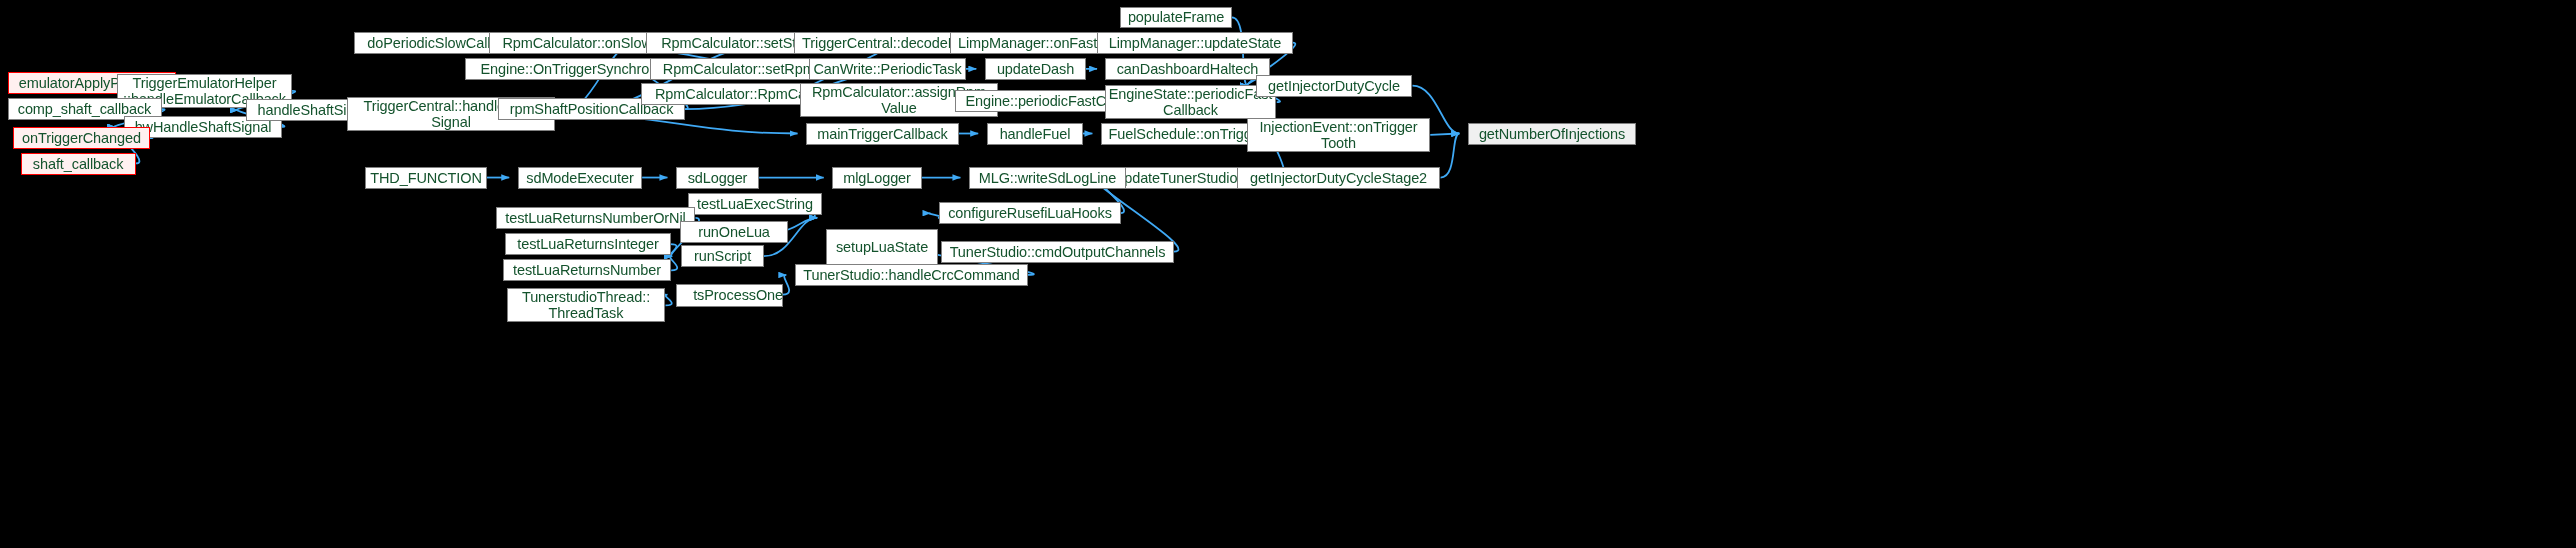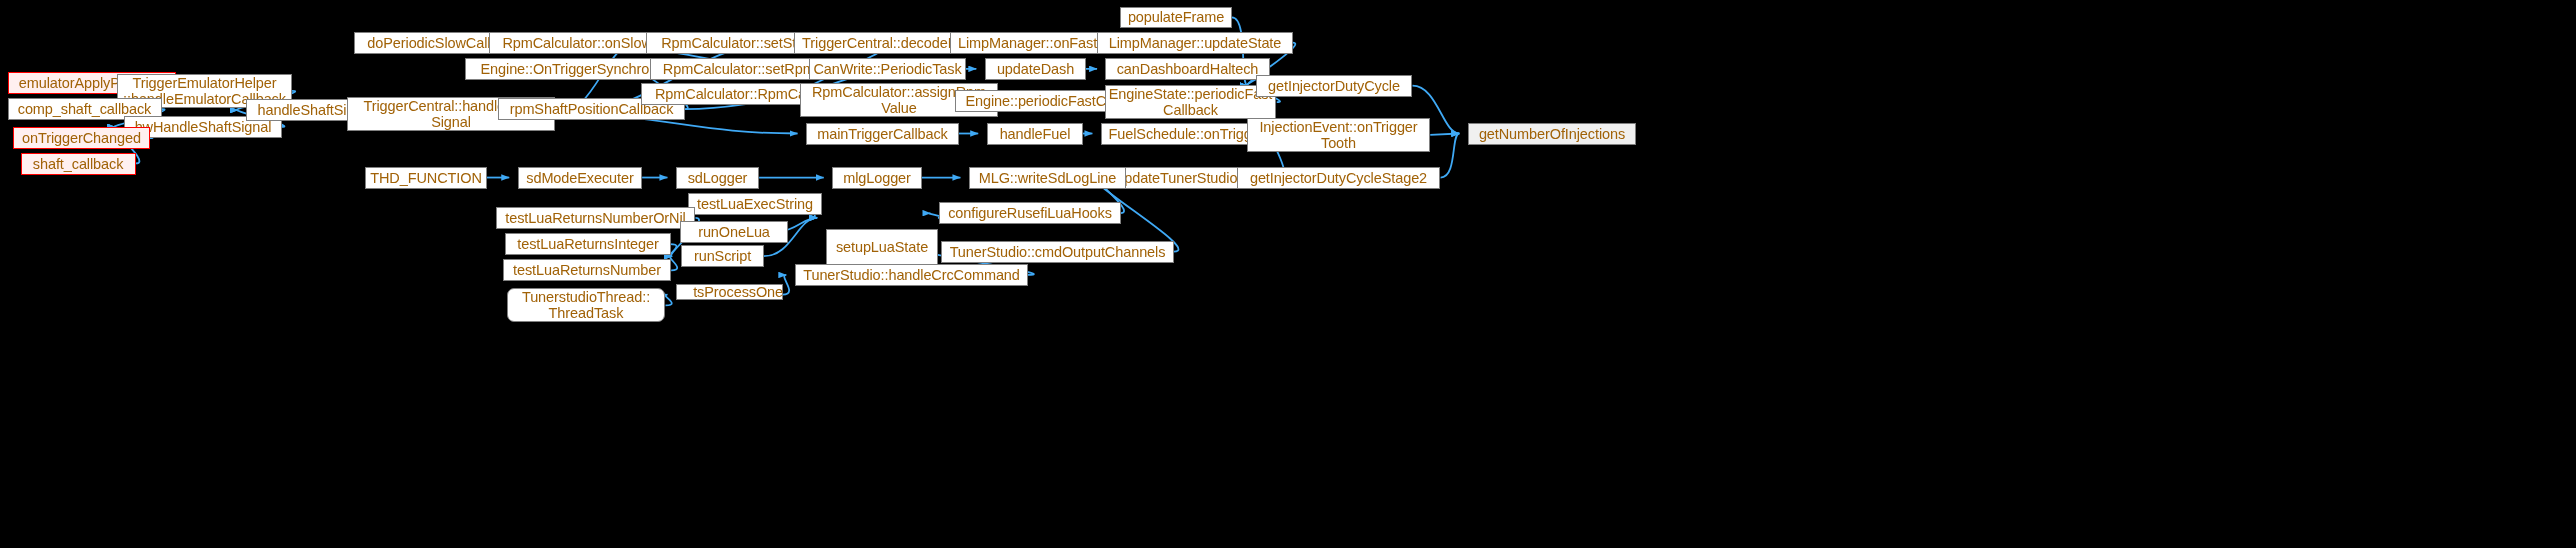--- a/index.html
+++ b/index.html
@@ -27,21 +27,21 @@
   }
   .node {
     position: absolute;
     box-sizing: border-box;
     display: flex;
     align-items: center;
     justify-content: center;
     text-align: center;
     background: #ffffff;
     border: 0.9px solid #808080;
-    color: #a16207;
+    color: #14532d;
     font-size: 14.5px;
     line-height: 1.12;
     letter-spacing: -0.1px;
     white-space: pre-line;
     padding: 0 2.8px;
     z-index: 5;
   }
   .node.highlight {
     background: #fff0f0;
     border: 1.9px solid #ff0000;
@@ -163,17 +163,17 @@
     <div class="node" style="left: 675px; top: 193px; width: 134px; height: 21.5px; margin-left: 13px;">testLuaExecString</div>
     <div class="node" style="left: 496px; top: 207px; width: 199px; height: 21.5px;">testLuaReturnsNumberOrNil</div>
     <div class="node" style="left: 680px; top: 221px; width: 108px; height: 21.5px;">runOneLua</div>
     <div class="node" style="left: 826px; top: 207px; width: 112px; height: 36px; margin-top: 22px;">setupLuaState</div>
     <div class="node" style="left: 939px; top: 202px; width: 182px; height: 21.5px;">configureRusefiLuaHooks</div>
     <div class="node" style="left: 505px; top: 233px; width: 166px; height: 21.5px;">testLuaReturnsInteger</div>
     <div class="node" style="left: 681px; top: 245px; width: 83px; height: 21.5px;">runScript</div>
     <div class="node" style="left: 941px; top: 241px; width: 233px; height: 21.5px;">TunerStudio::cmdOutputChannels</div>
     <div class="node" style="left: 503px; top: 259px; width: 168px; height: 21.5px;">testLuaReturnsNumber</div>
     <div class="node" style="left: 795px; top: 264px; width: 233px; height: 21.5px;">TunerStudio::handleCrcCommand</div>
-    <div class="node" style="left: 507px; top: 288px; width: 158px; height: 34px; border-radius: 7px;">TunerstudioThread::
+    <div class="node" style="left: 507px; top: 288px; width: 158px; height: 34px;">TunerstudioThread::
 ThreadTask</div>
-    <div class="node" style="left: 676px; top: 284px; width: 107px; height: 16px; padding-left: 20px;">tsProcessOne</div>
+    <div class="node" style="left: 676px; top: 284px; width: 107px; height: 23px; padding-left: 20px;">tsProcessOne</div>
   </div>
 
 
 </body></html>

